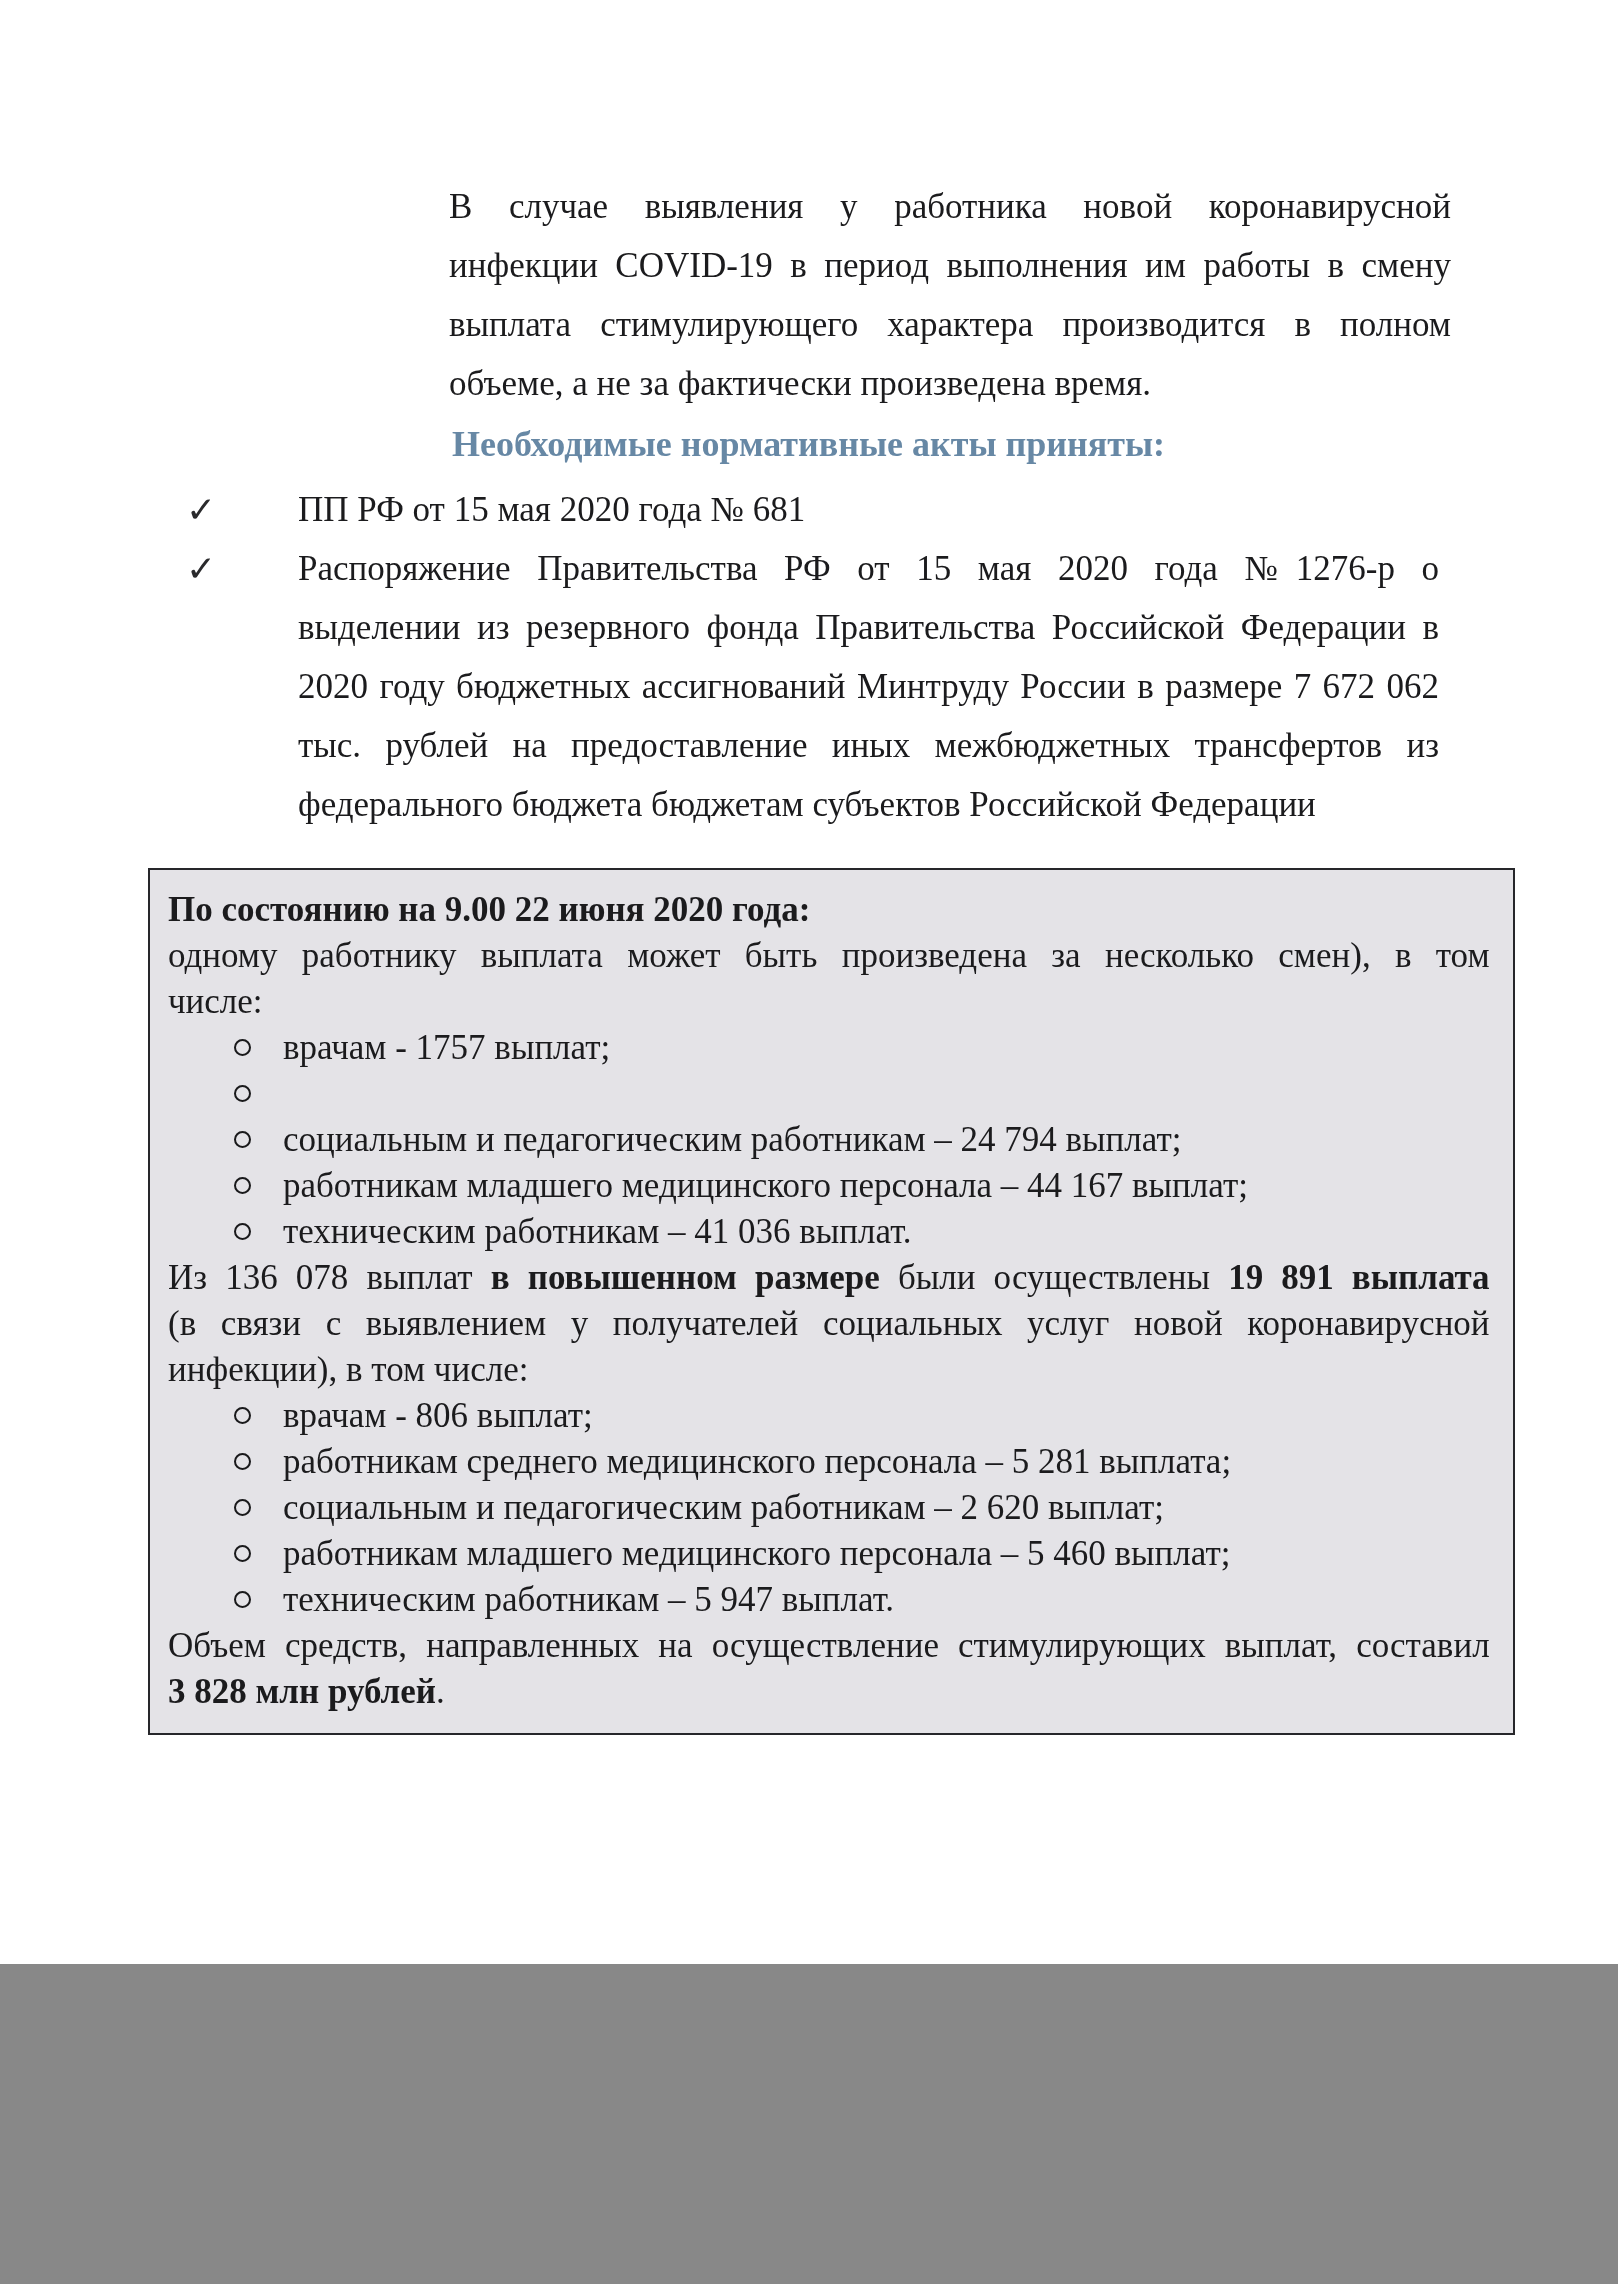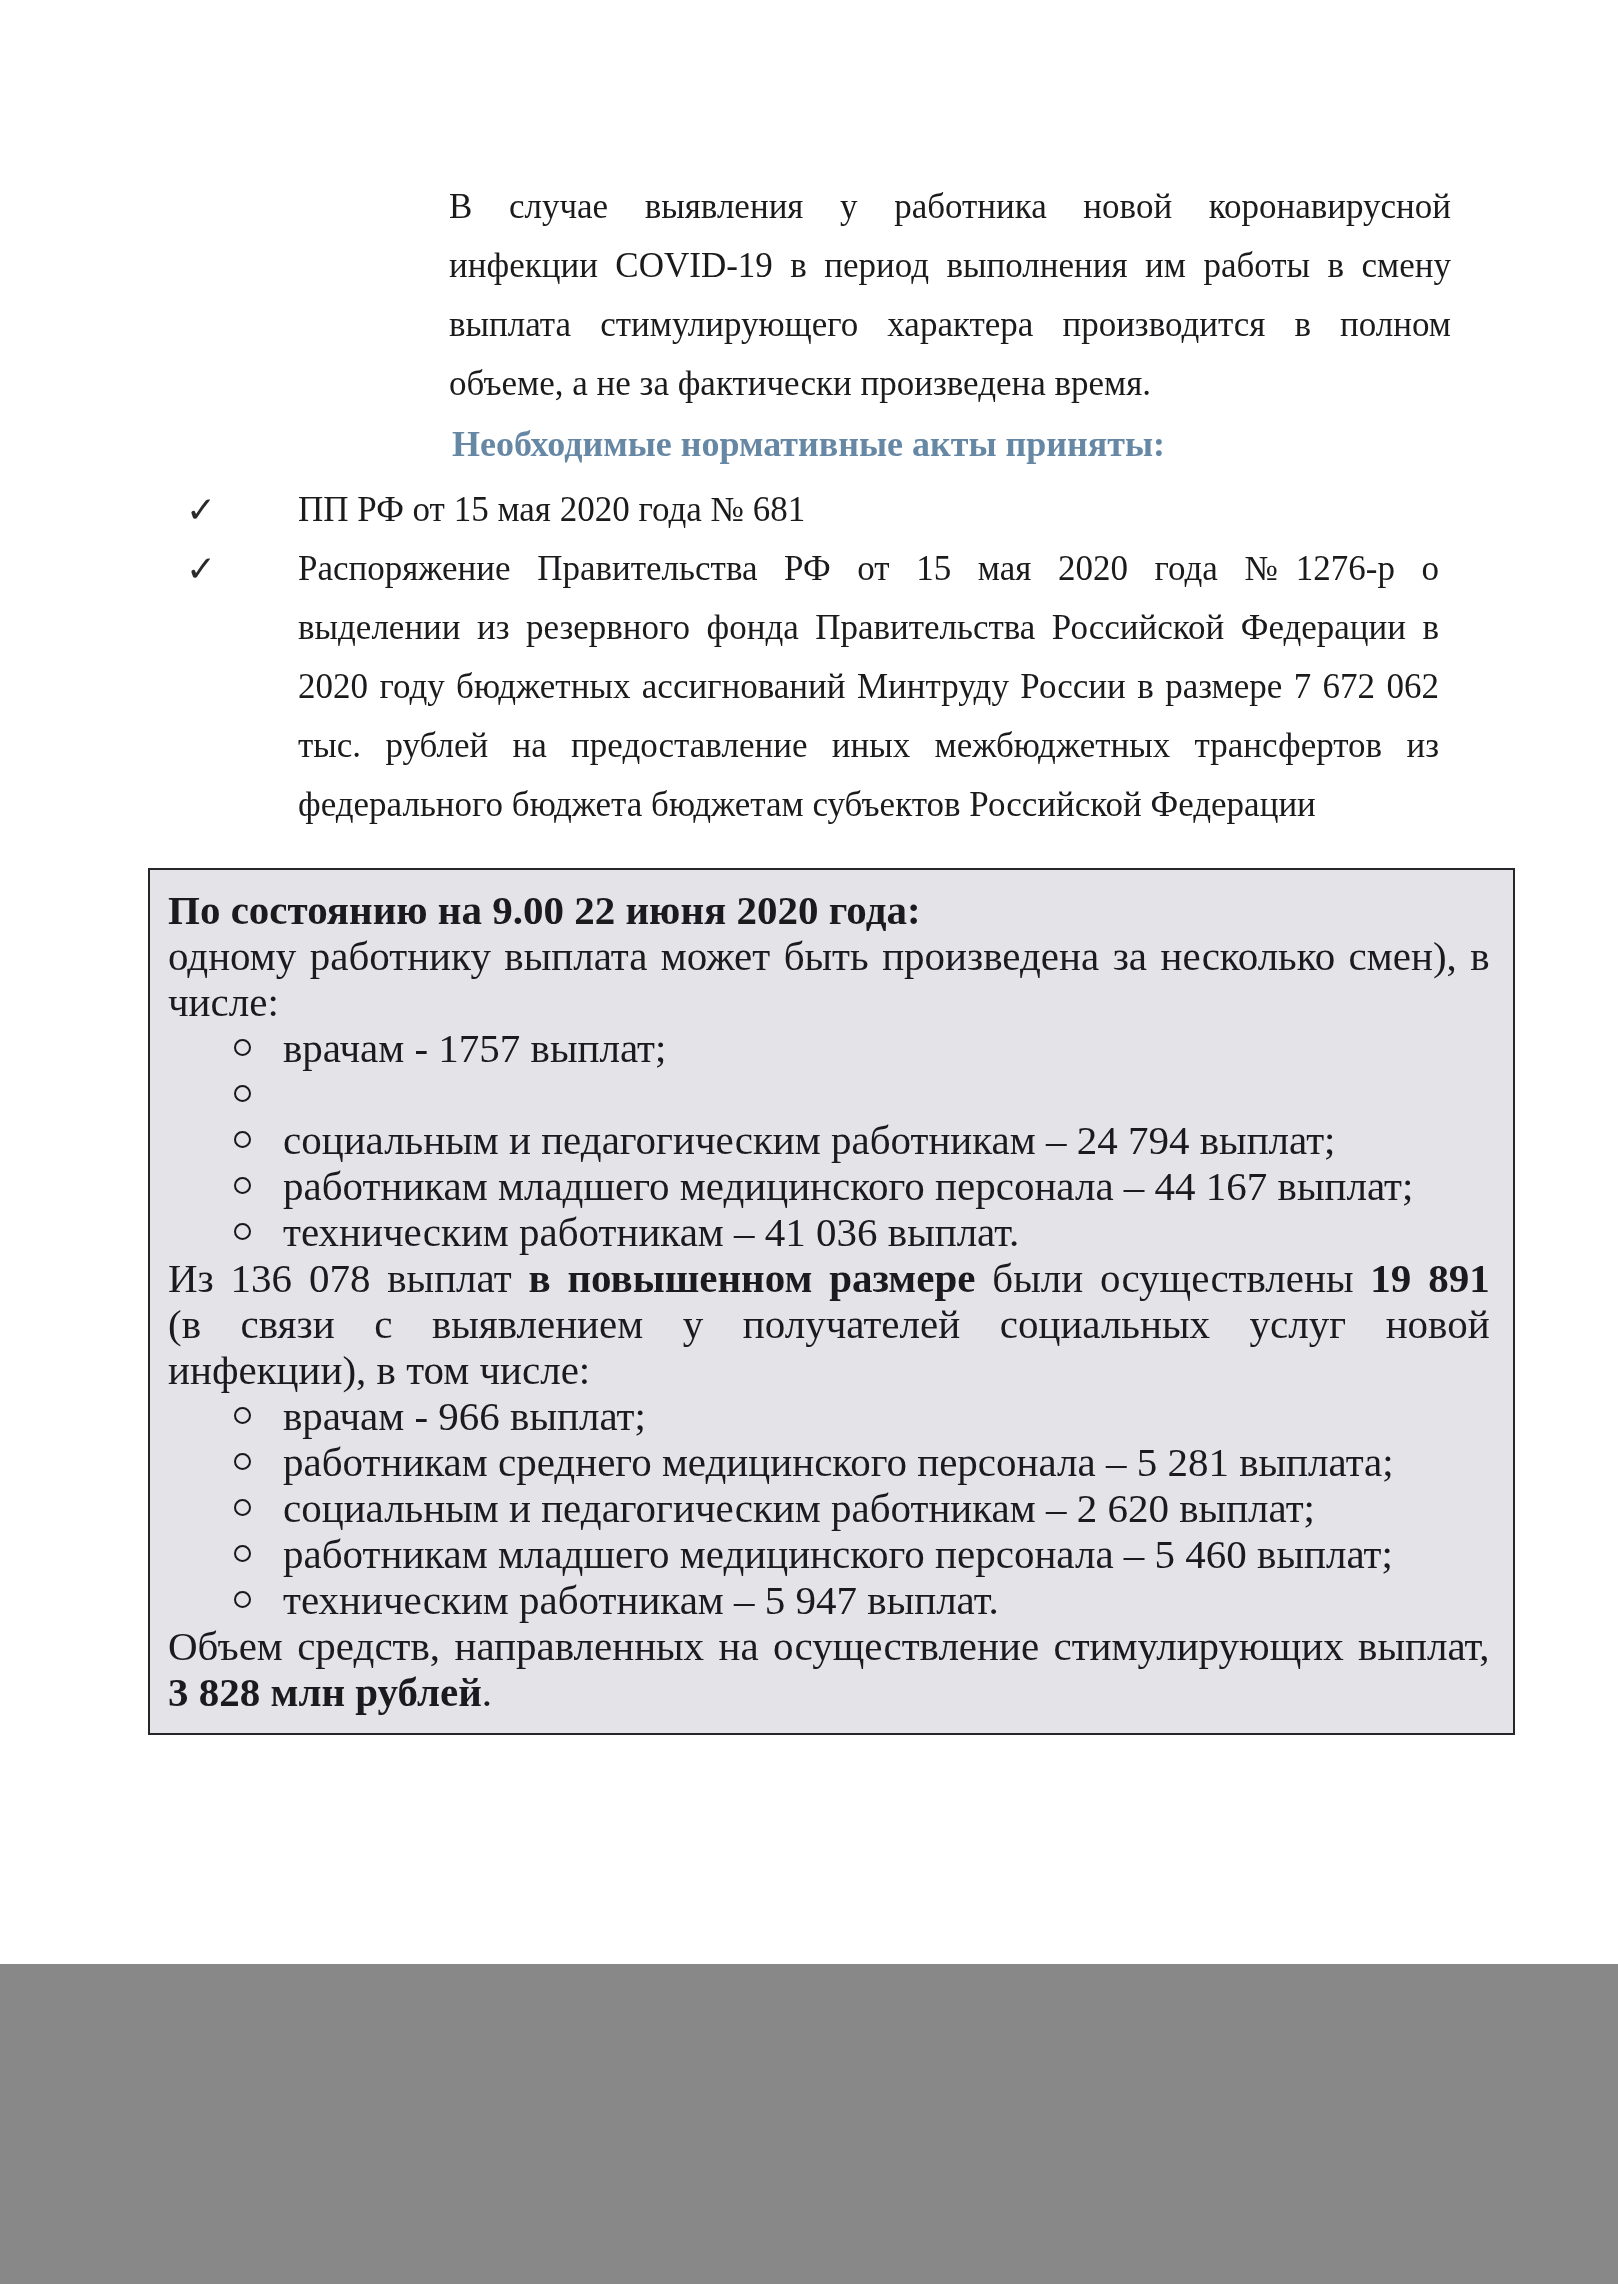--- a/index.html
+++ b/index.html
@@ -61,21 +61,21 @@
     font-family:"DejaVu Sans",sans-serif;
   }
 
   
   .stats-box{
     position:absolute;left:148px;top:868px;width:1367px;
     box-sizing:border-box;
     background:var(--c-box_bg);
     border:2.6px solid var(--c-box_border);
     padding:17px 23.4px 18px 18px;
-    font-size:41px;line-height:46px;
+    font-size:35px;line-height:46px;
   }
   .stats-box .tline{height:46px;}
   .box-title{font-weight:bold;height:46px;overflow:hidden;}
   .bullet-item{
     position:relative;height:46px;padding-left:115px;
     box-sizing:border-box;overflow:hidden;
   }
   .bullet-marker{
     position:absolute;left:66px;top:13.7px;
     width:17px;height:17px;
@@ -147,21 +147,21 @@
         <div class="bullet-item"><span class="bullet-marker"></span><span>техническим работникам – 41 036 выплат.</span></div>
       </div>
 
     <div>
         <div class="tline just"><span>Из 136 078 выплат </span><span class="b">в повышенном размере</span><span> были осуществлены </span><span class="b">19 891 выплата</span></div>
         <div class="tline just"><span>(в связи с выявлением у получателей социальных услуг новой коронавирусной</span></div>
         <div class="tline"><span>инфекции), в том числе:</span></div>
       </div>
 
     <div>
-        <div class="bullet-item"><span class="bullet-marker"></span><span>врачам - 966 выплат;</span></div>
+        <div class="bullet-item"><span class="bullet-marker"></span><span>врачам - 806 выплат;</span></div>
         <div class="bullet-item"><span class="bullet-marker"></span><span>работникам среднего медицинского персонала – 5 281 выплата;</span></div>
         <div class="bullet-item"><span class="bullet-marker"></span><span>социальным и педагогическим работникам – 2 620 выплат;</span></div>
         <div class="bullet-item"><span class="bullet-marker"></span><span>работникам младшего медицинского персонала – 5 460 выплат;</span></div>
         <div class="bullet-item"><span class="bullet-marker"></span><span>техническим работникам – 5 947 выплат.</span></div>
       </div>
 
     <div>
         <div class="tline just"><span>Объем средств, направленных на осуществление стимулирующих выплат, составил</span></div>
         <div class="tline"><span class="b">3 828 млн рублей</span><span>.</span></div>
       </div>

